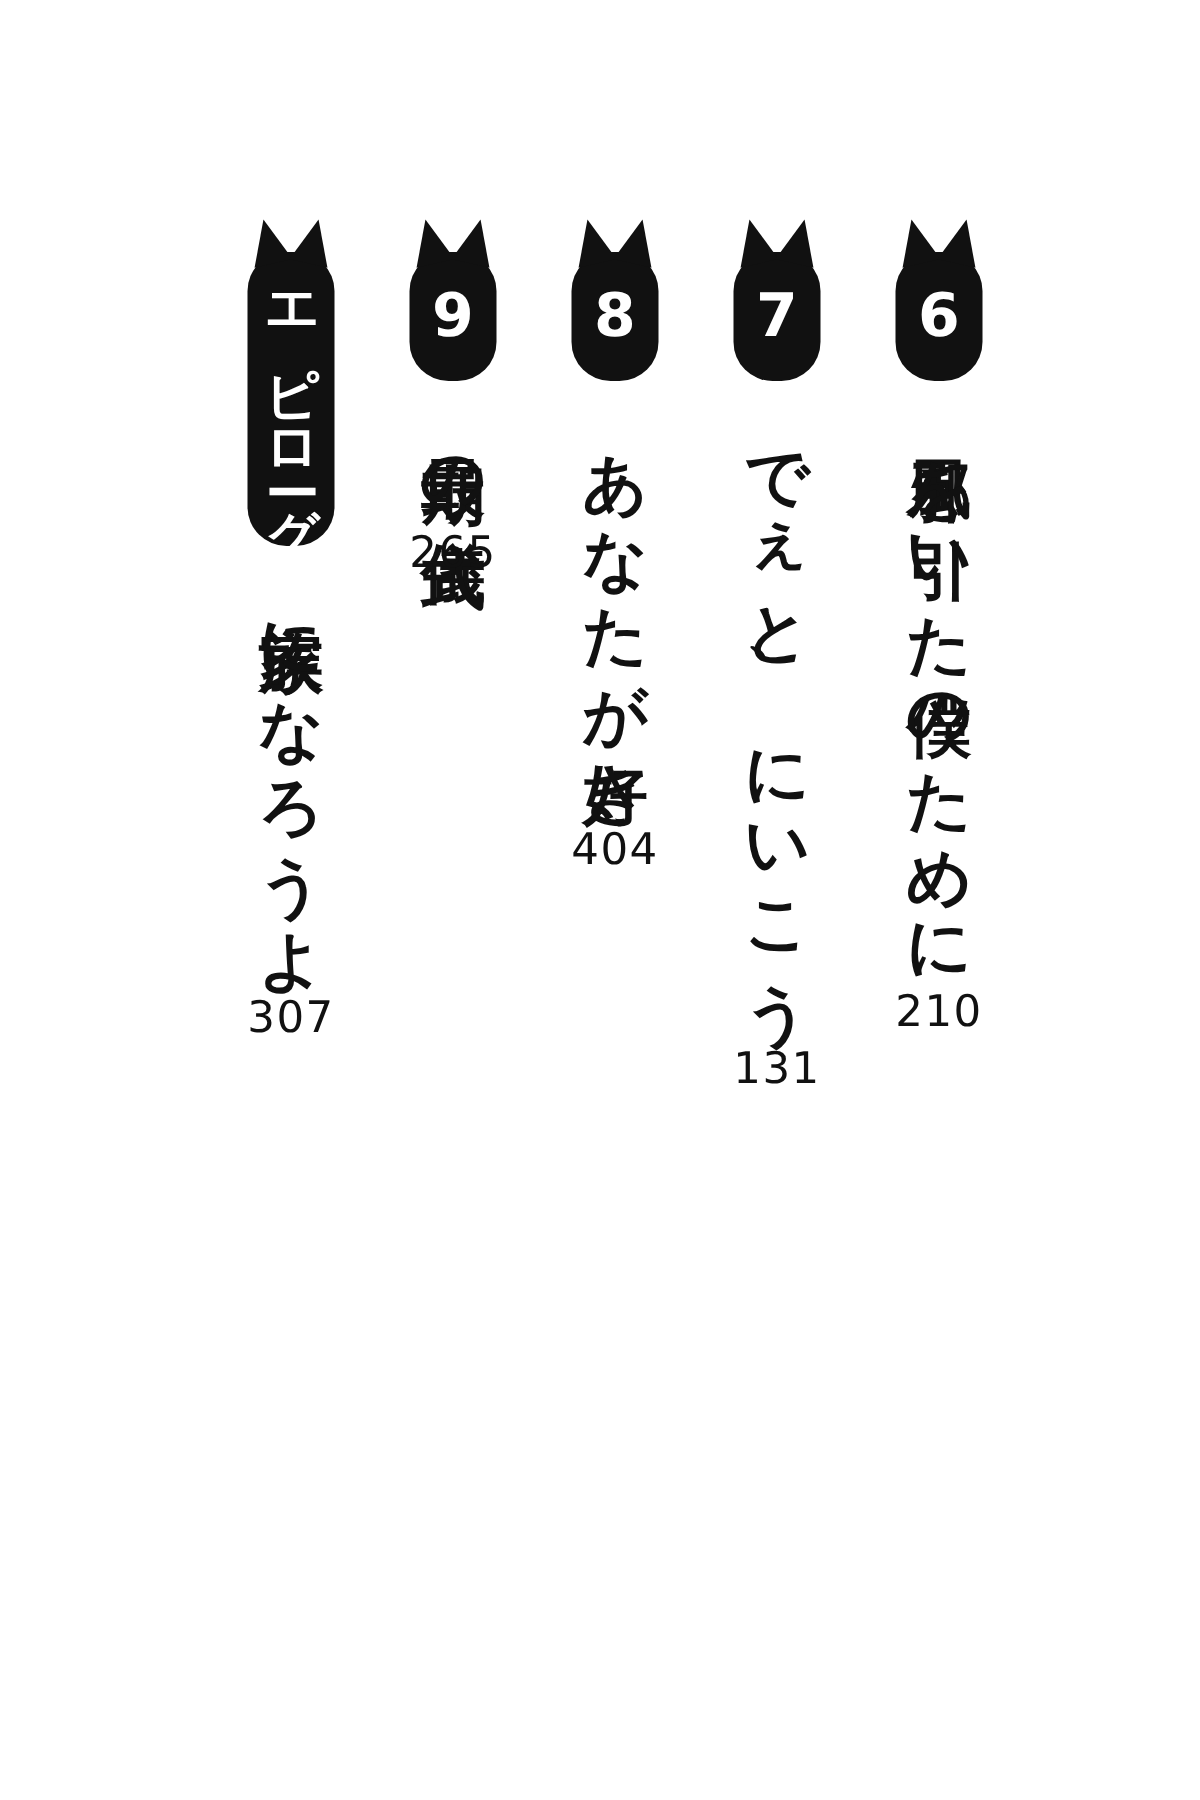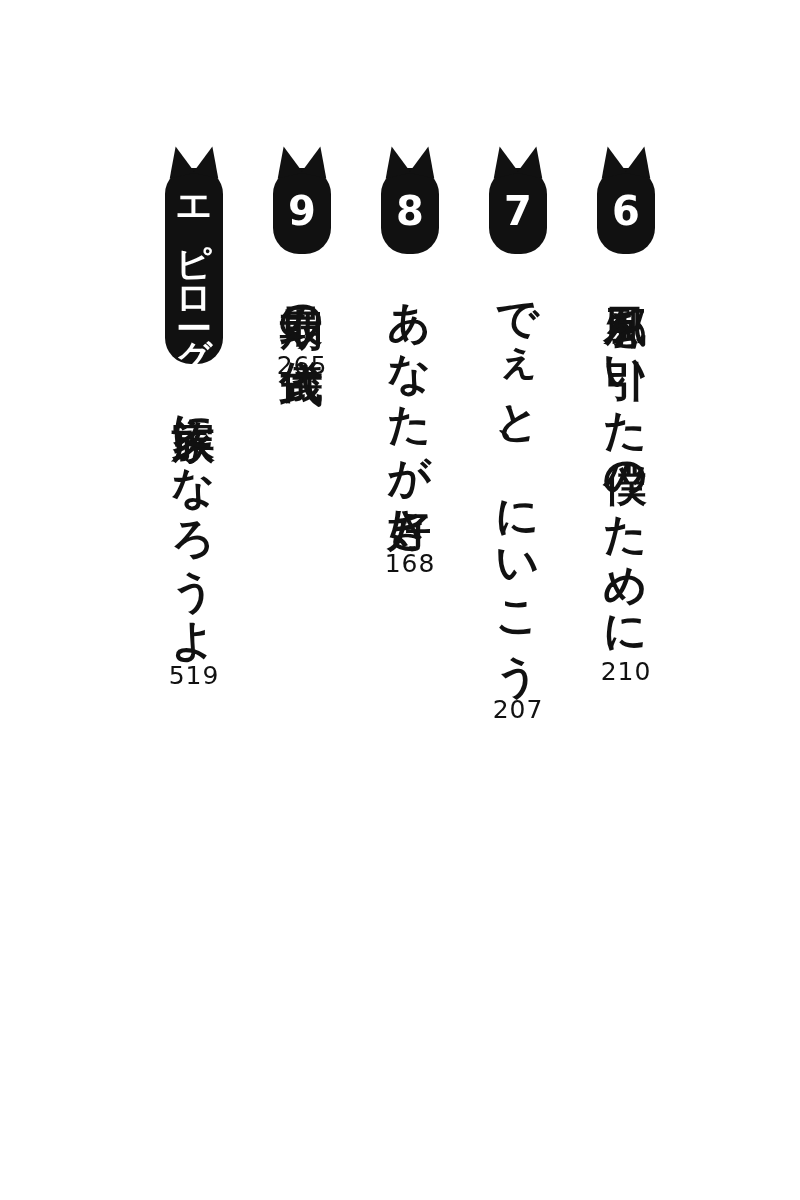--- a/index.html
+++ b/index.html
@@ -104,21 +104,21 @@
     font-size: 43px;
     line-height: 1.08;
     letter-spacing: 2px;
     margin-top: 18px;
     color: #111111;
     white-space: nowrap;
   }
 
   .page {
     font-family: "DejaVu Sans", "Liberation Sans", sans-serif;
-    font-size: 25px;
+    font-size: 29px;
     font-weight: 400;
     color: #111111;
     margin-top: 20px;
     letter-spacing: 1px;
   }
 </style>
 </head>
 <body>
 
 <div id="toc">
@@ -129,40 +129,40 @@
     </div>
     <div class="title">風邪を引いた僕のために</div>
     <div class="page">210</div>
   </div>
 
   <div class="toc-entry">
     <div class="badge num">
       <span class="badge-num">7</span>
     </div>
     <div class="title">でぇと、にいこう</div>
-    <div class="page">207</div>
+    <div class="page">131</div>
   </div>
 
   <div class="toc-entry">
     <div class="badge num">
       <span class="badge-num">8</span>
     </div>
     <div class="title">あなたが好き</div>
-    <div class="page">168</div>
+    <div class="page">404</div>
   </div>
 
   <div class="toc-entry">
     <div class="badge num">
       <span class="badge-num">9</span>
     </div>
     <div class="title">最期の儀式</div>
     <div class="page">265</div>
   </div>
 
   <div class="toc-entry">
     <div class="badge word">
       <span class="badge-word">エピローグ</span>
     </div>
     <div class="title">家族になろうよ</div>
-    <div class="page">519</div>
+    <div class="page">307</div>
   </div>
 
 </div>
 
 </body></html>

